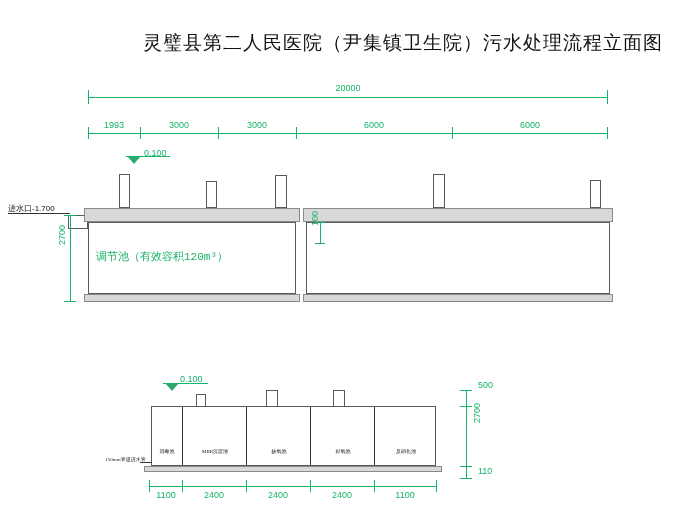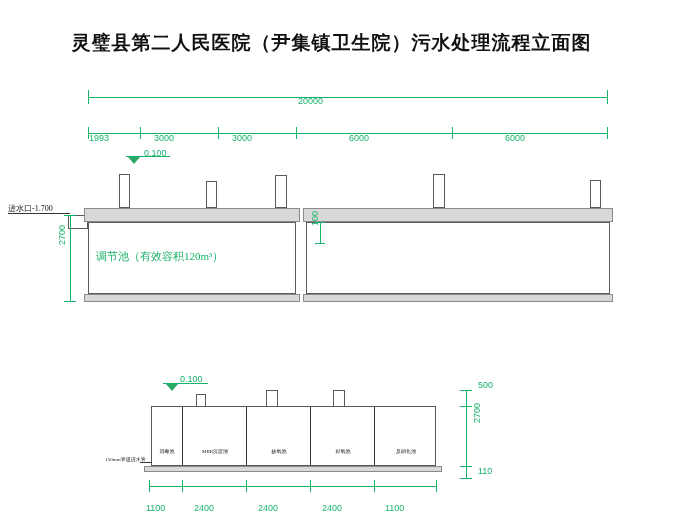--- a/index.html
+++ b/index.html
@@ -1,36 +1,36 @@
 <!DOCTYPE html>
 <html><head>
 <meta charset="utf-8">
 <style>
   html,body{margin:0;padding:0;}
   body{width:695px;height:519px;background:#ffffff;font-family:"Liberation Sans",sans-serif;overflow:hidden;}
   #stage{position:relative;width:695px;height:519px;}
   .abs{position:absolute;}
   .title{
-    left:0;top:30px;width:663px;text-align:center;
+    left:0;top:30px;width:663px;text-align:right;
     font-family:"Liberation Serif",serif;
-    font-size:19px;font-weight:bold;color:#111;letter-spacing:1px;
+    font-size:19px;font-weight:normal;color:#111;letter-spacing:1px;
     white-space:nowrap;
   }
   
   .gline{background:#17b26a;}
   .hline{height:1px;}
   .vline{width:1px;}
   .dimtxt{
     font-size:9px;color:#17b26a;font-family:"Liberation Sans",sans-serif;
     white-space:nowrap;
   }
-  .dimtxt.center{text-align:left;margin-top:13px;}
-  .blk{color:#111;font-size:8px;font-family:Liberation Serif, serif;white-space:nowrap;}
+  .dimtxt.center{text-align:center;}
+  .blk{color:#111;font-size:8px;font-family:Liberation Sans, sans-serif;white-space:nowrap;}
   .poolLabel{
-    color:#17b26a;font-size:11px;font-family:Liberation Serif, serif;white-space:nowrap;
+    color:#17b26a;font-size:11px;font-family:Liberation Mono, monospace;white-space:nowrap;
   }
   .smalllabel{
     color:#111;font-size:5px;font-family:"Liberation Serif",serif;white-space:nowrap;text-align:center;
   }
   
   .box{border:1px solid #5a5a5a;background:#ffffff;box-sizing:border-box;}
   .slab{background:#d8d8d8;border:1px solid #8a8a8a;box-sizing:border-box;}
   .stub{border:1px solid #5a5a5a;background:#ffffff;box-sizing:border-box;}
   .lvl-tri{
     width:0;height:0;border-left:6px solid transparent;border-right:6px solid transparent;

